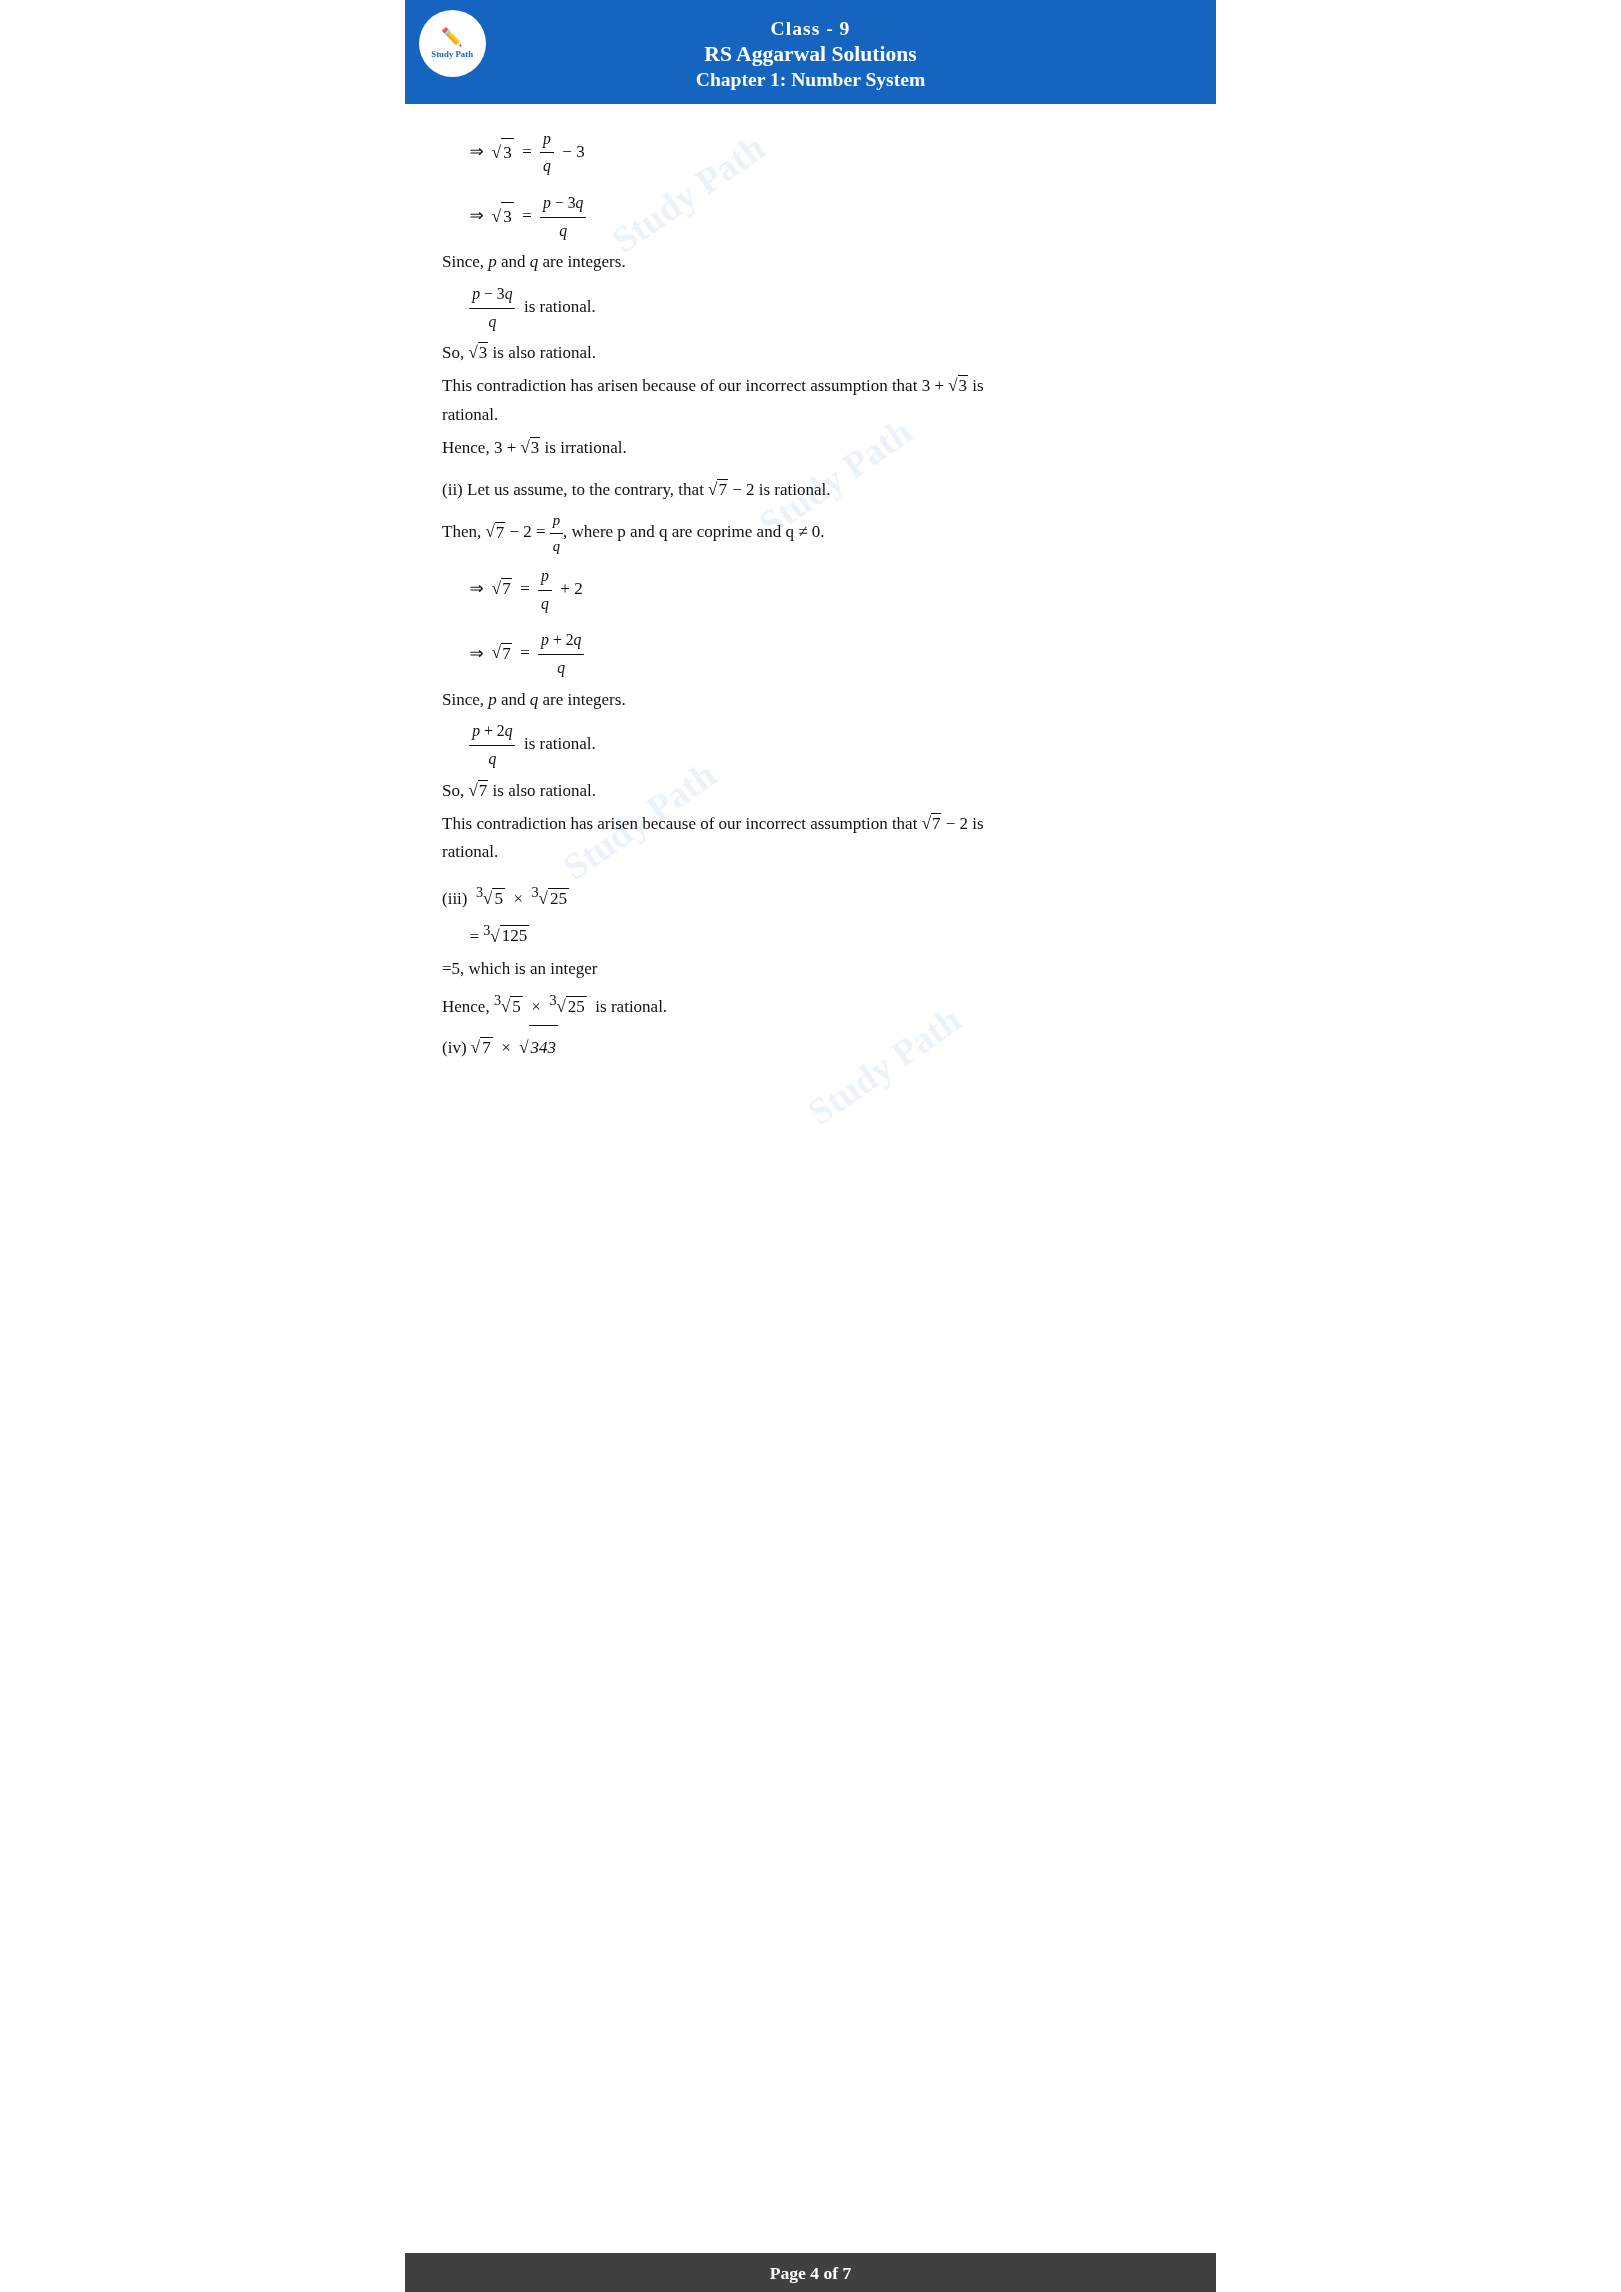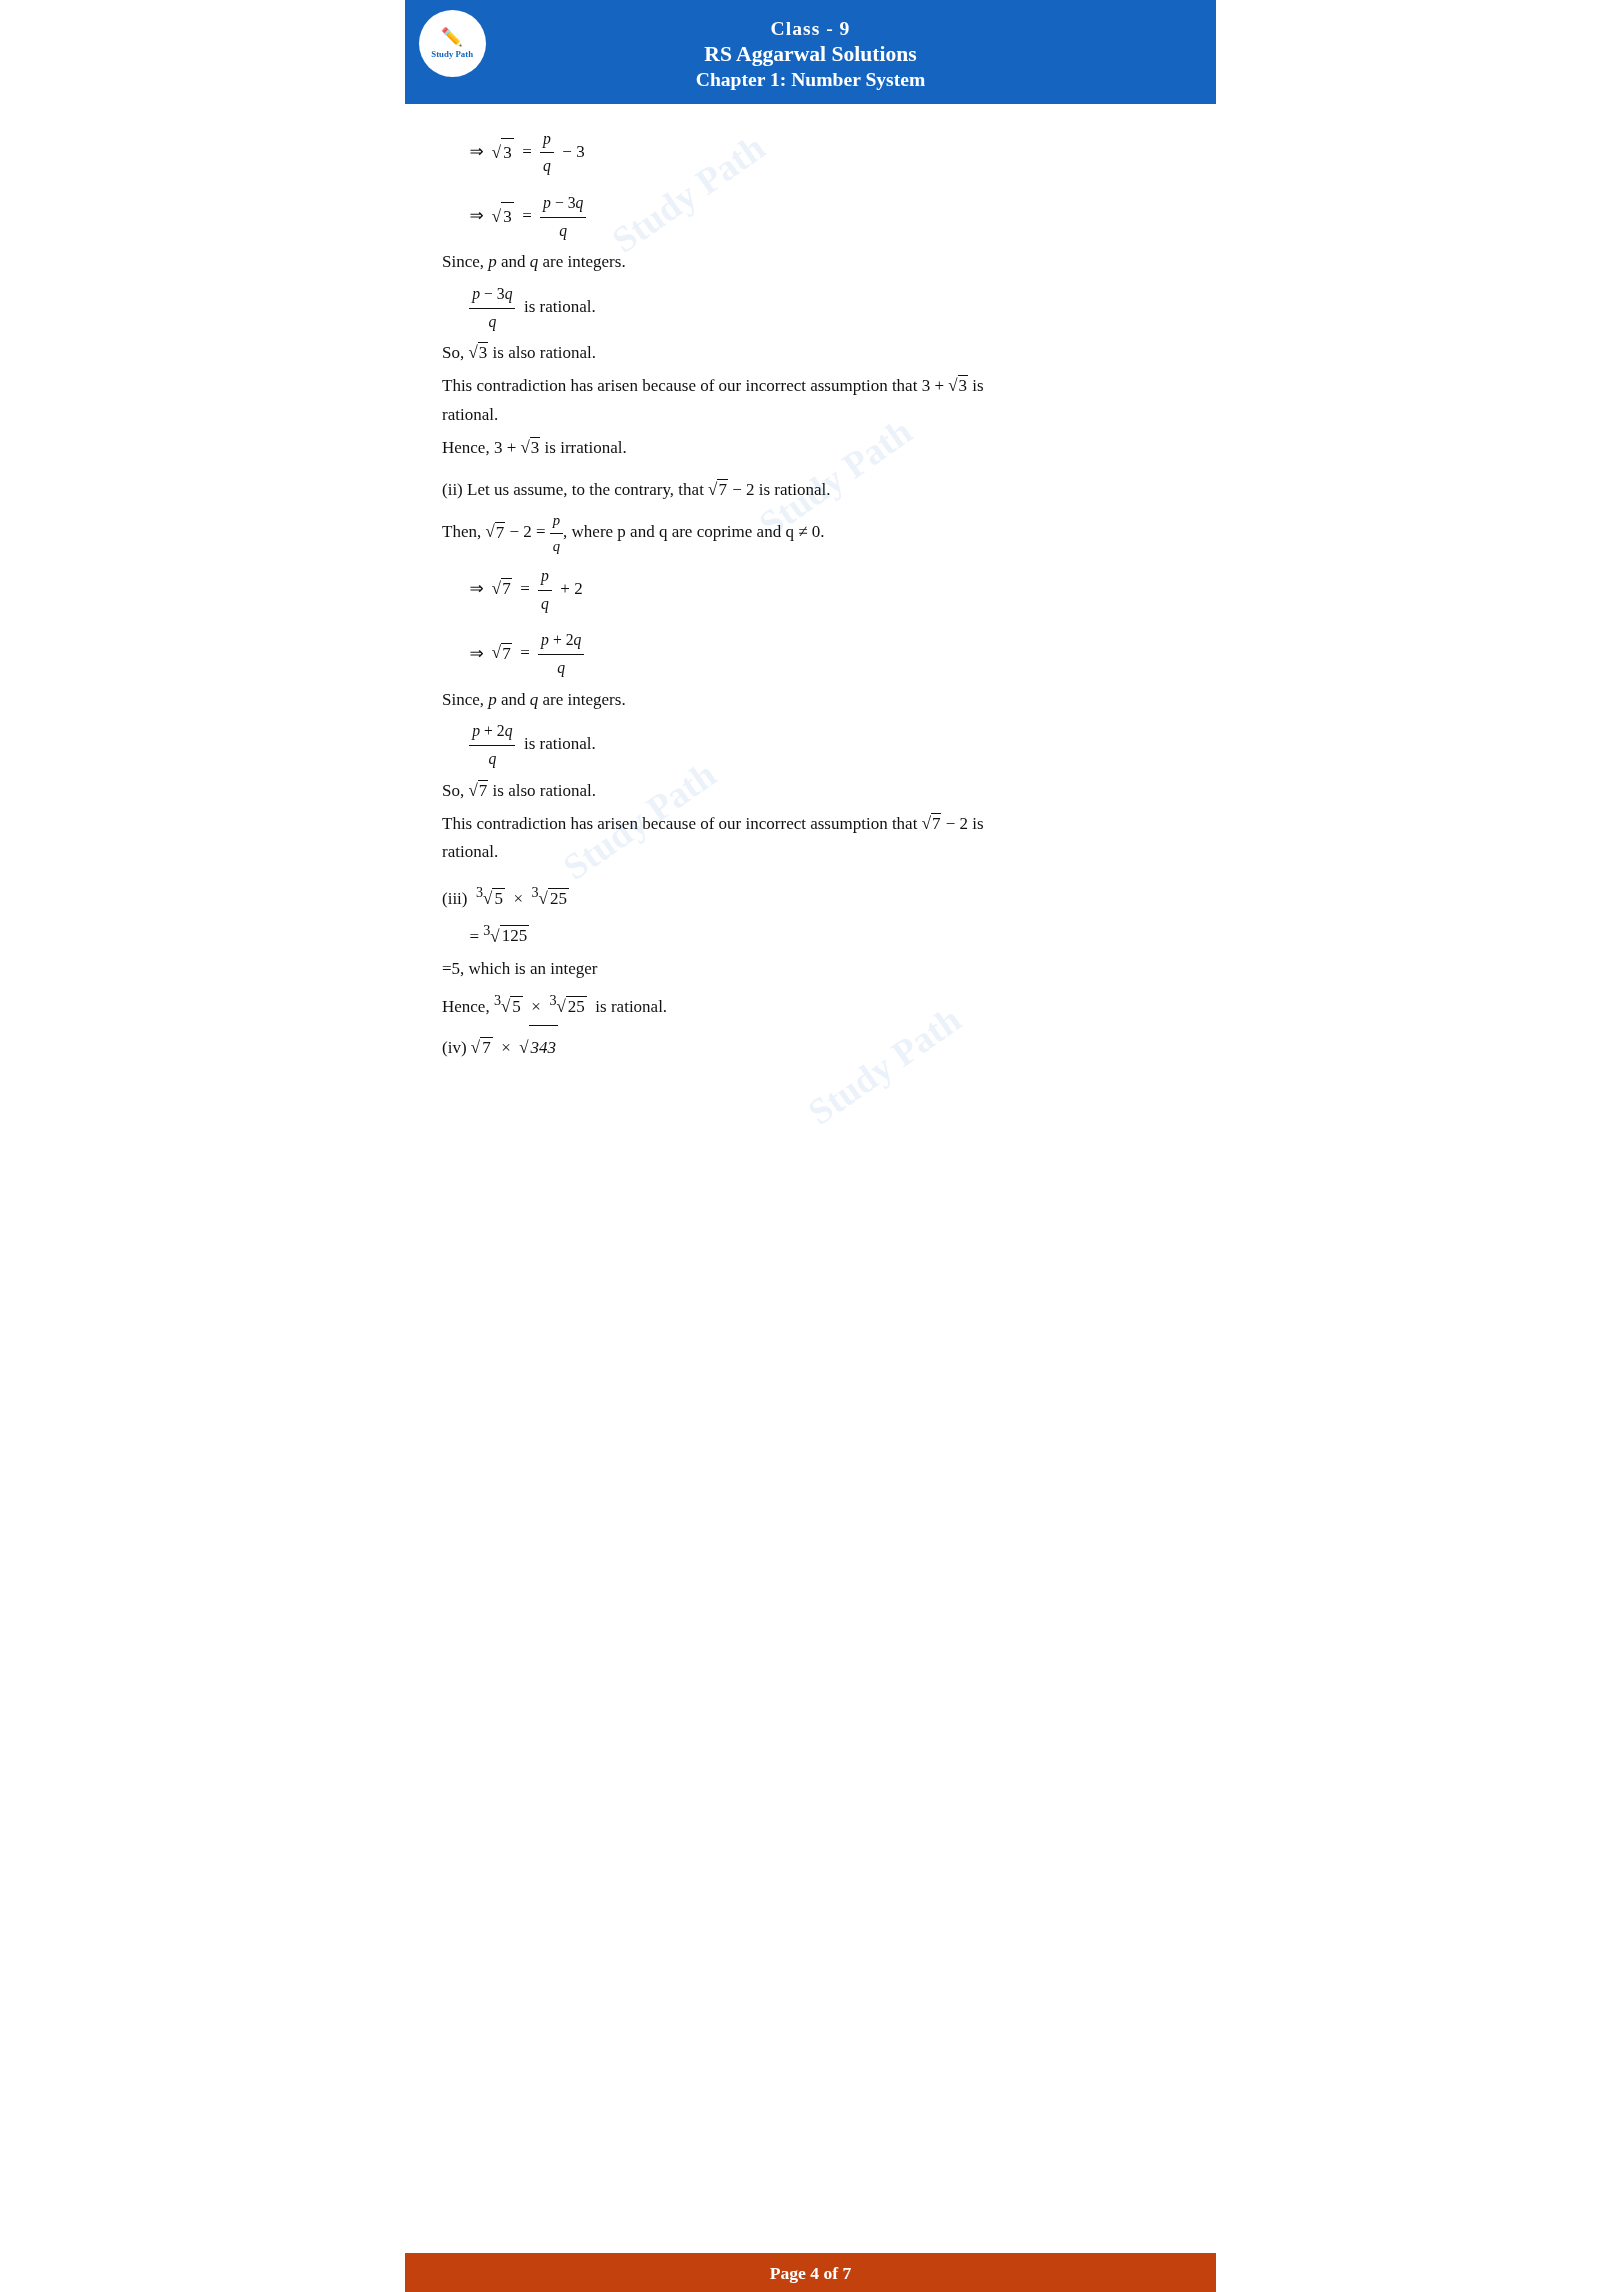--- a/index.html
+++ b/index.html
@@ -108,21 +108,21 @@
     }
     .section-gap-sm {
       margin-top: 9.8px;
     }
     .footer {
       position: fixed;
       bottom: 0;
       left: 50%;
       transform: translateX(-50%);
       width: 811px;
-      background: #c2410c;
+      background: #404040;
       color: #fff;
       text-align: center;
       padding: 9.8px 0 7.8px;
       font-size: 17.6px;
       font-weight: bold;
     }
     p { margin: 3.9px 0; }
     .arrow {
       margin-right: 3.9px;
     }

